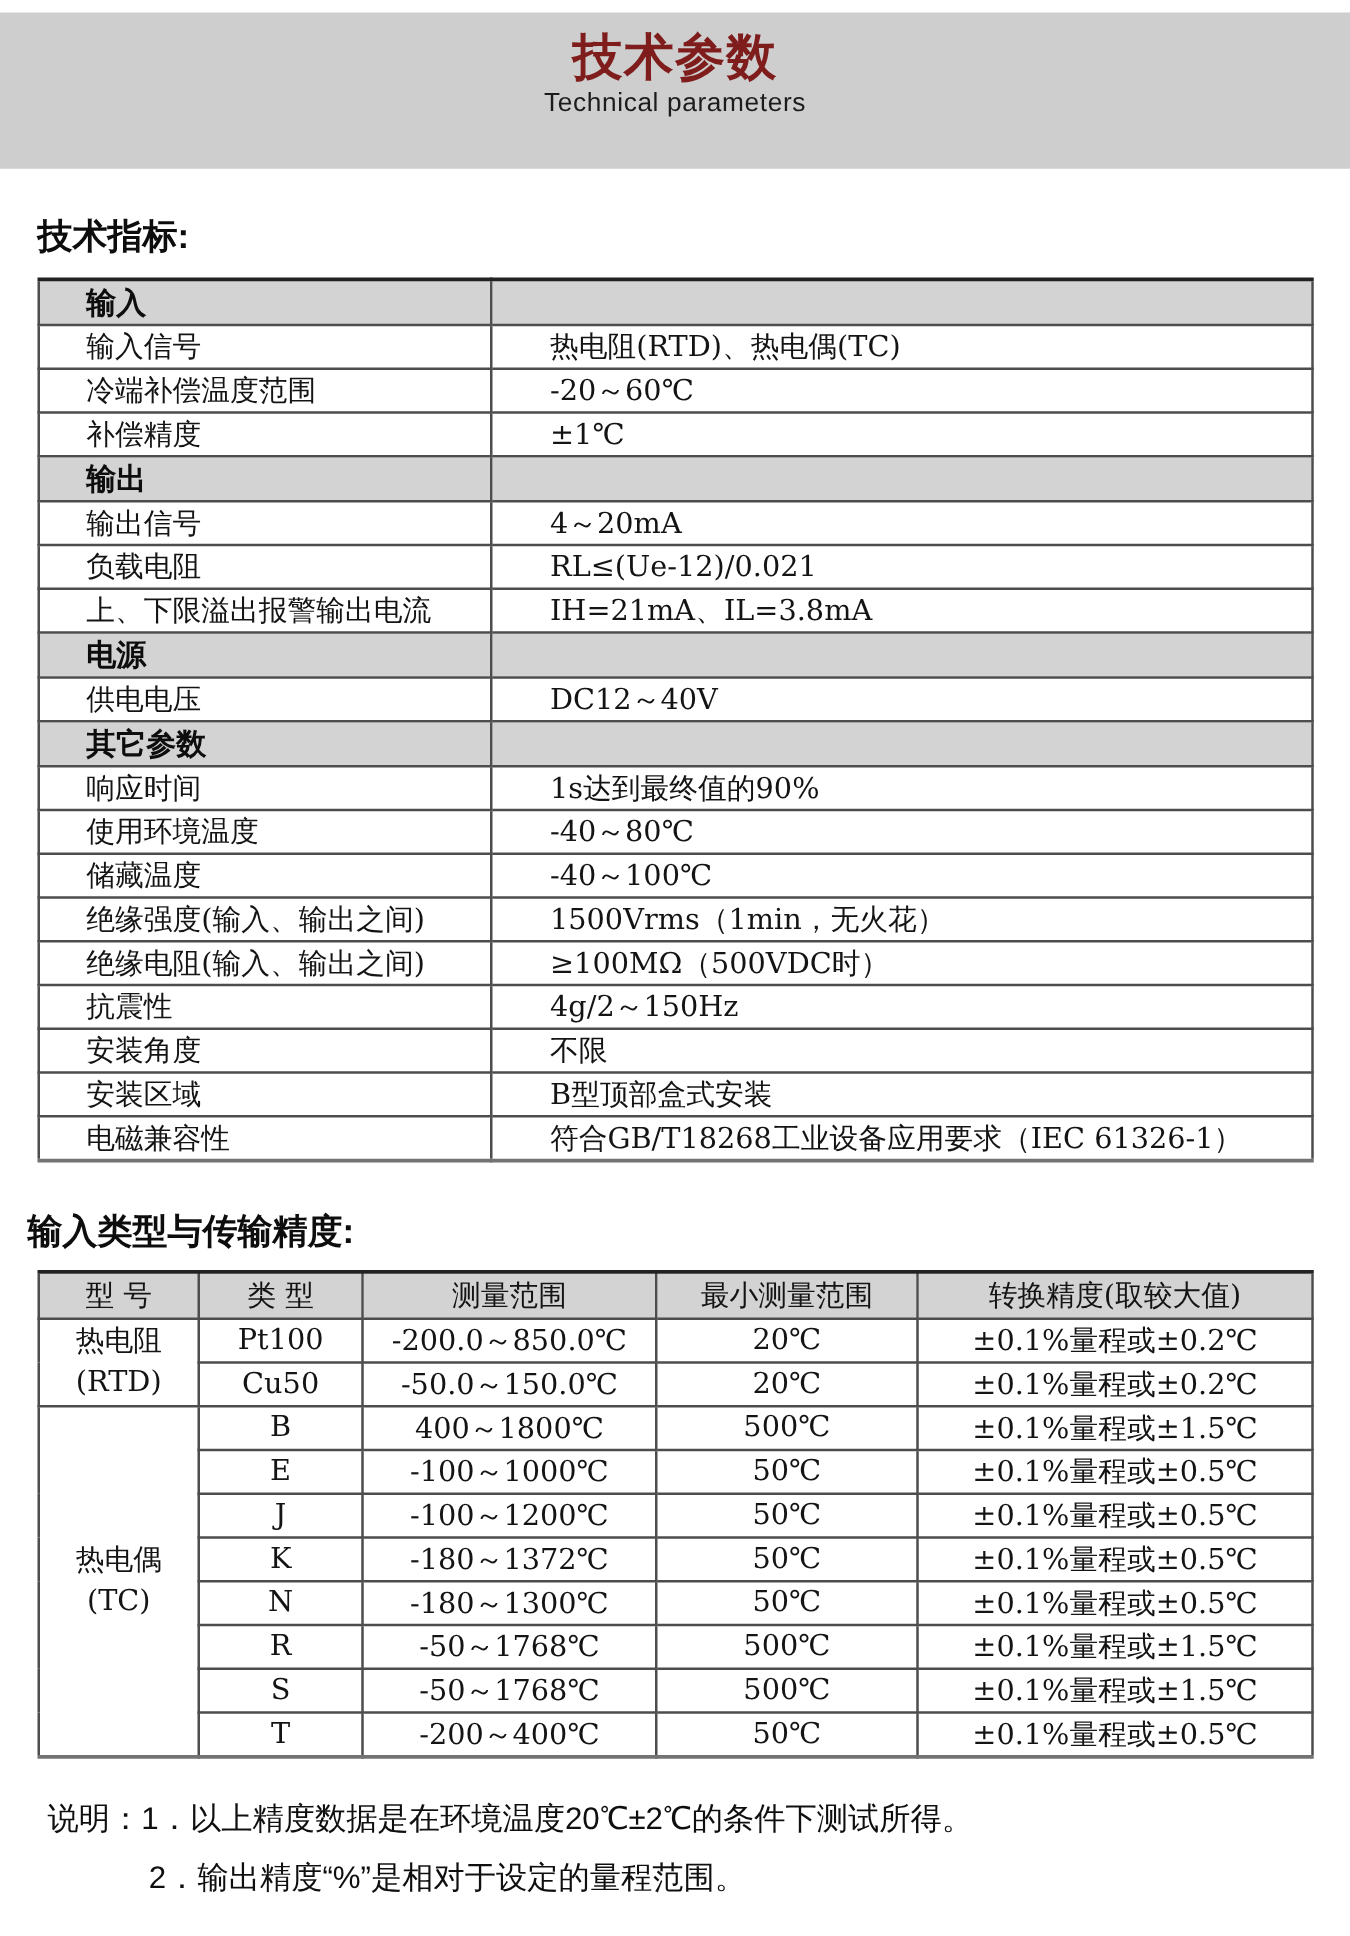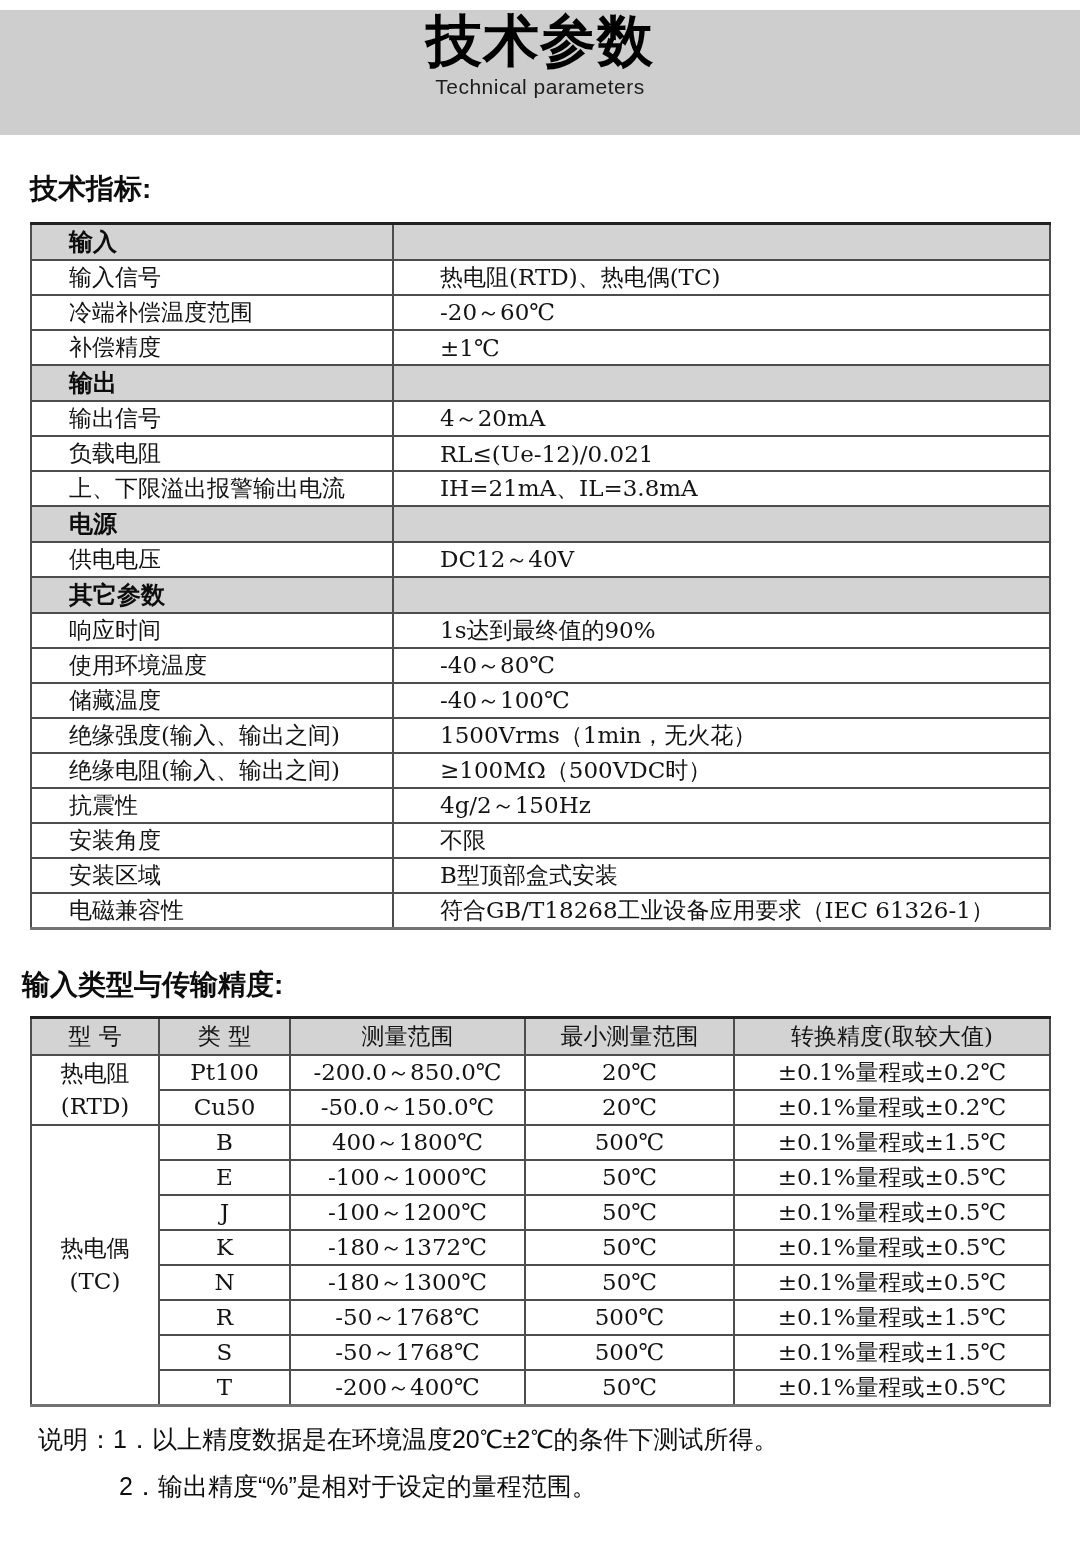--- a/index.html
+++ b/index.html
@@ -14,25 +14,26 @@
   .page { width: 1080px; height: 1549px; position: relative; }
 
   
   .band {
     margin-top: 10px;
     height: 125px;
     background: #cecece;
     text-align: center;
   }
   .band .title {
-    font-size: 56px;
+    padding-top: 14px;
+    font-size: 40px;
     font-weight: bold;
     line-height: 1.1;
     letter-spacing: 1px;
-    color: #000000;
+    color: #7f1d1d;
   }
   .band .subtitle {
     margin-top: 3px;
     font-size: 21px;
     color: #1c1c1c;
     letter-spacing: 0.5px;
   }
 
   
   .sec-heading {
@@ -85,21 +86,21 @@
   .accuracy-table thead th {
     height: 37px;
     background: #d3d3d3;
     text-align: center;
   }
   .accuracy-table tbody td { height: 33px; }
   .accuracy-table td.model-cell { line-height: 33px; }
 
   
   .notes {
-    margin: 20px 0 0 38px;
+    margin: 36px 0 0 38px;
     font-size: 25px;
     color: #0f0f0f;
   }
   .notes p {
     margin: 0 0 22px 0;
     line-height: 25px;
     white-space: nowrap;
   }
   .notes p.indented { padding-left: 81px; }
 </style>

